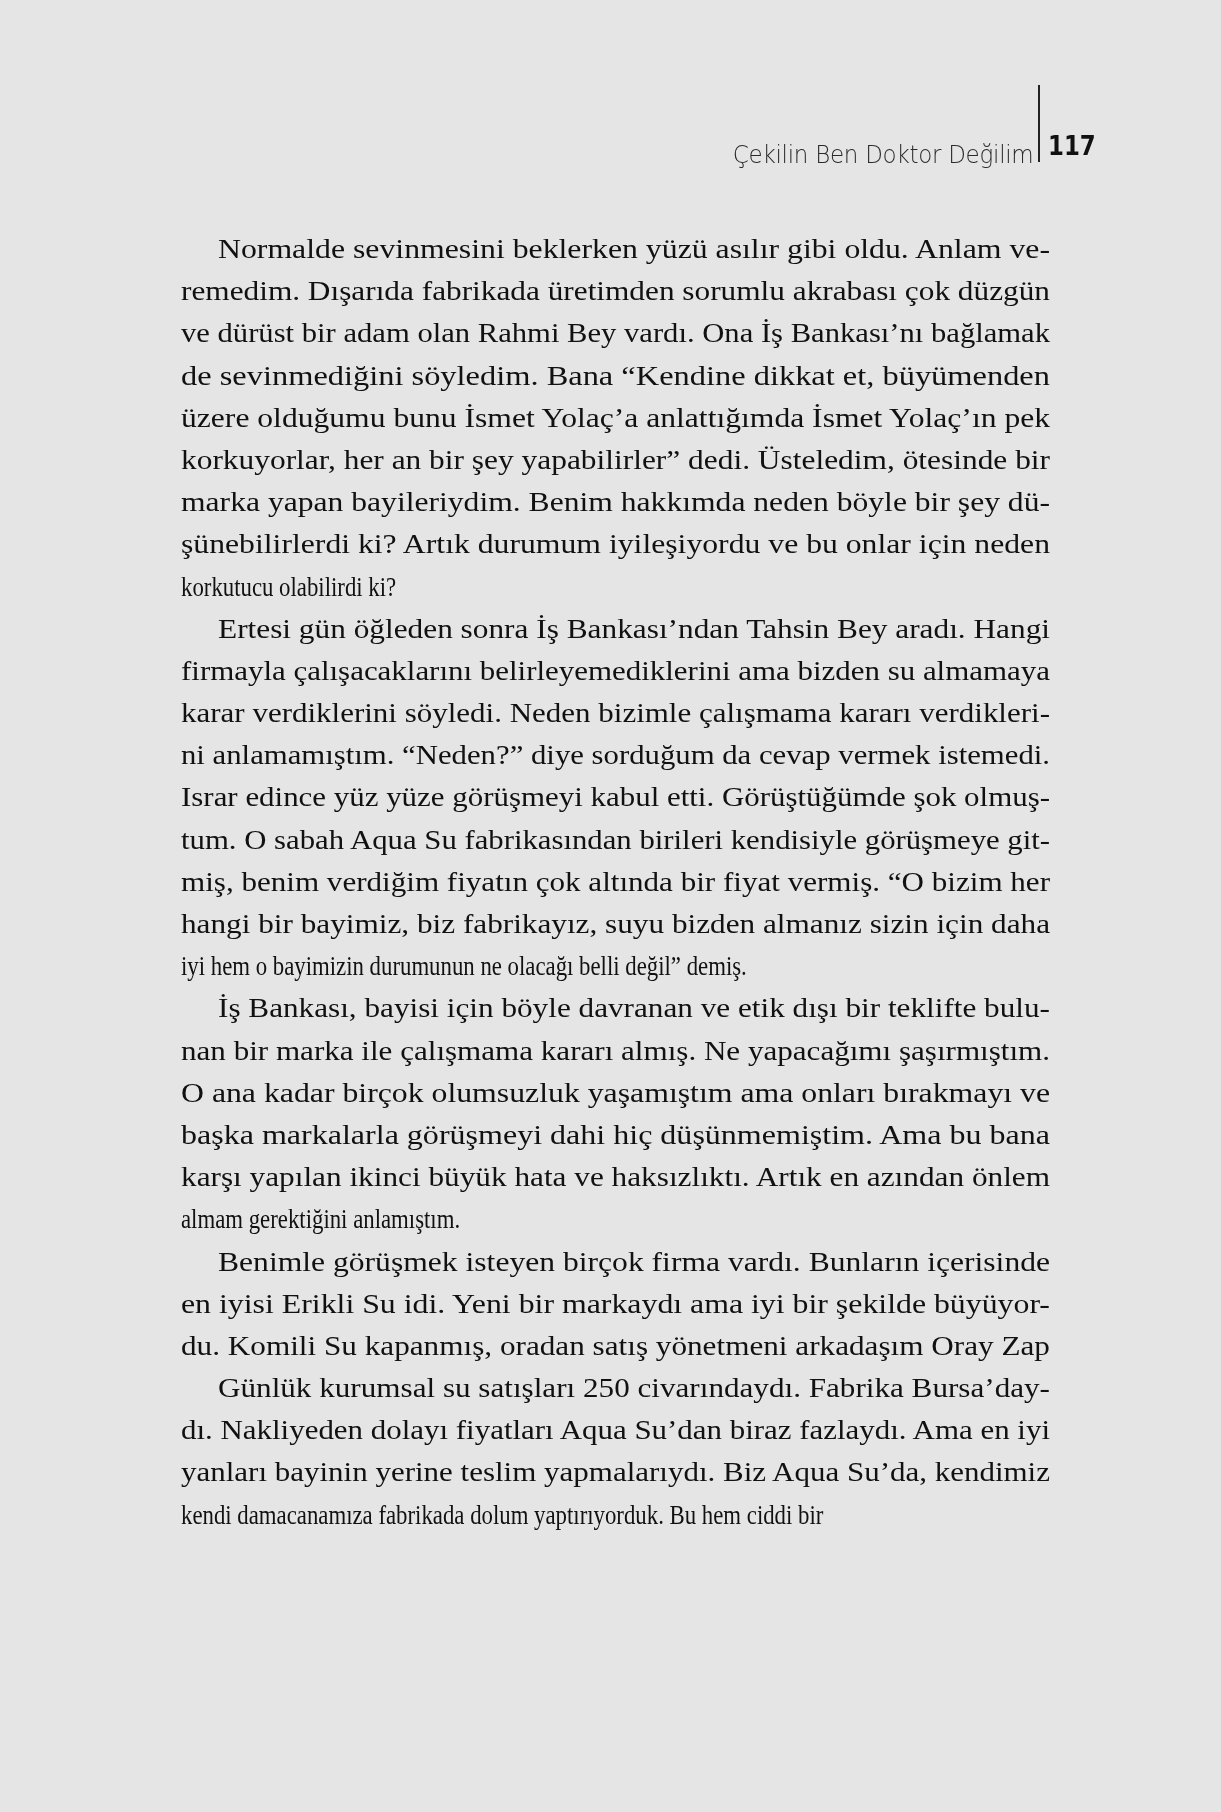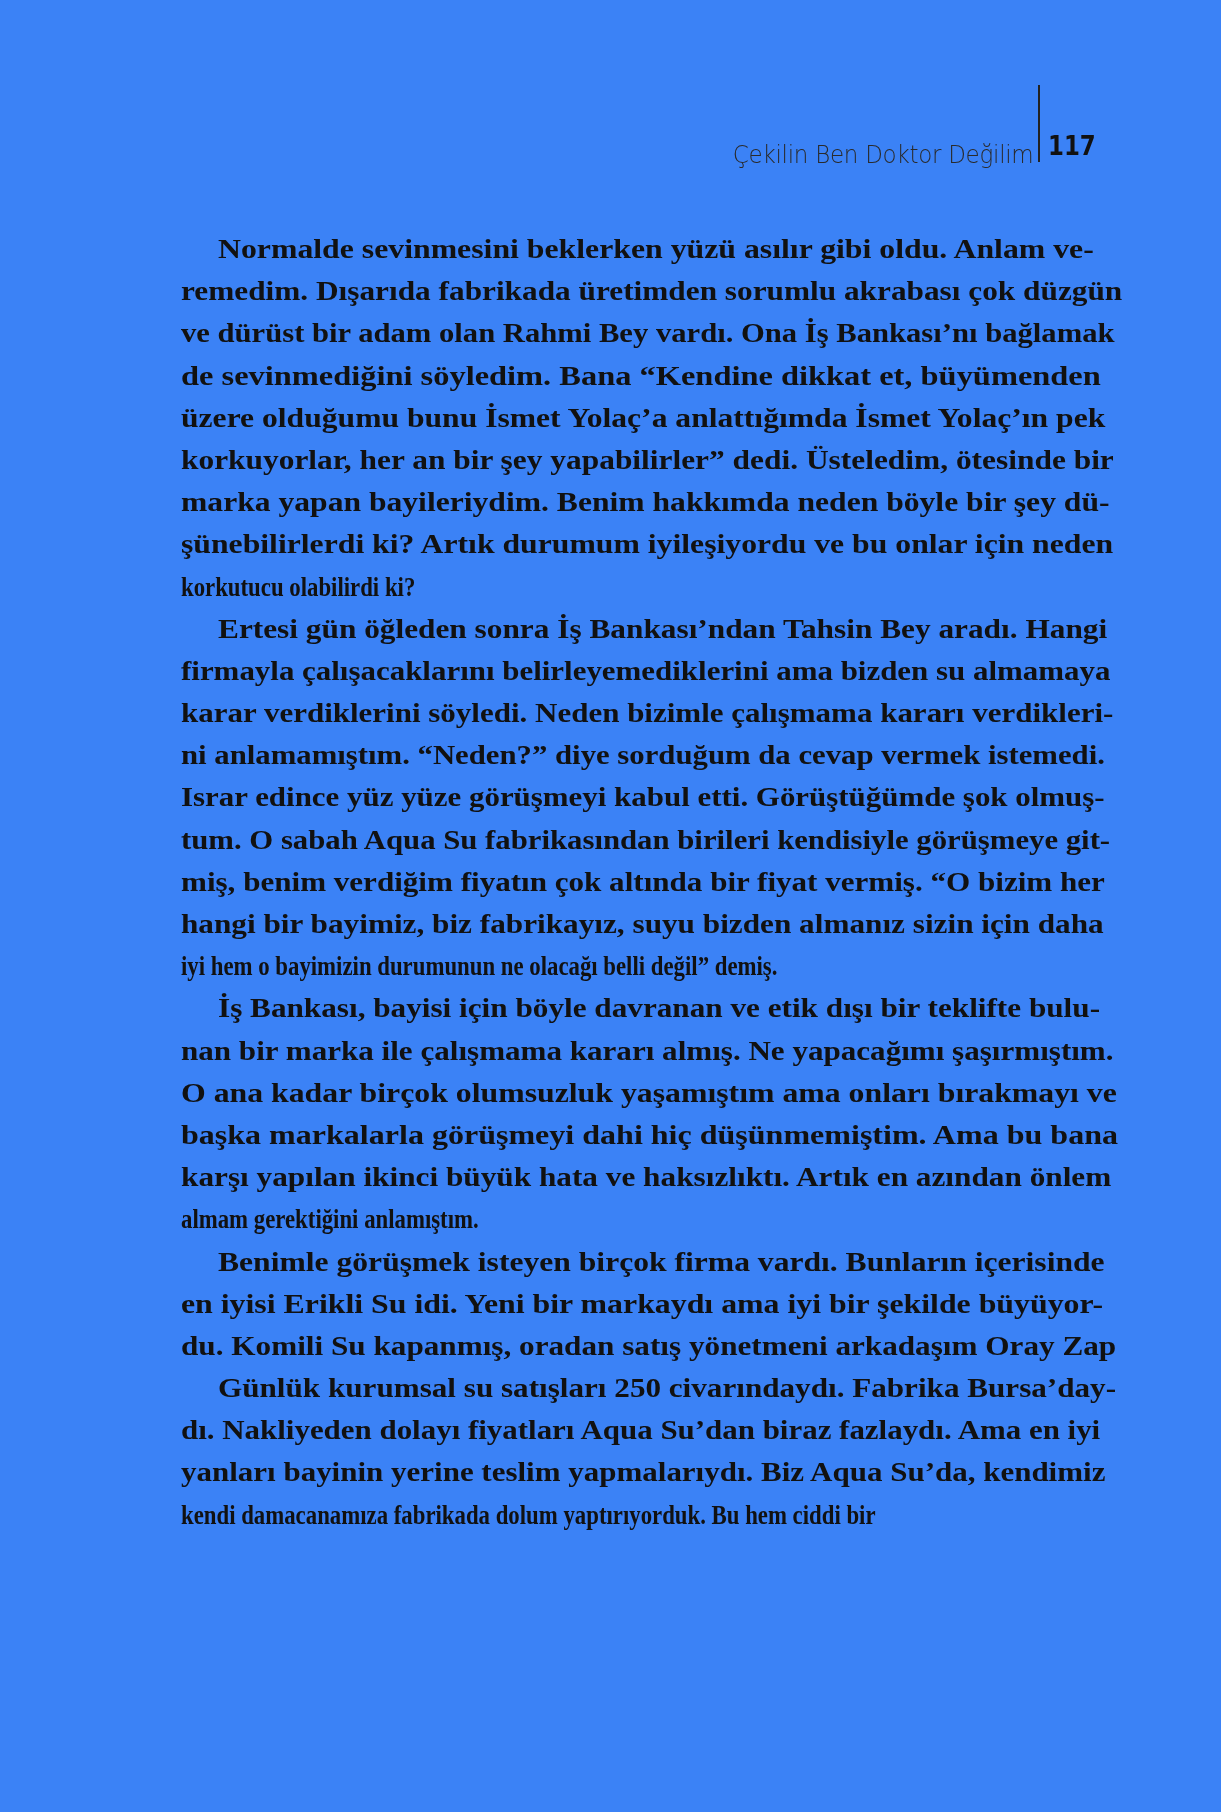--- a/index.html
+++ b/index.html
@@ -12,21 +12,21 @@
     height: 1812px;
     position: relative;
     overflow: hidden;
     color: #111111;
   }
   .page {
     position: absolute;
     left: 0; top: 0;
     width: 1221px;
     height: 1812px;
-    background: #3b82f6;
+    background: #e5e5e5;
   }
   .running-head {
     position: absolute;
     top: 130px;
     right: 180px;
     height: 40px;
     display: flex;
     align-items: flex-end;
   }
   .running-title {
@@ -69,21 +69,20 @@
     font-family: "Liberation Serif", serif;
     font-size: 26.5px;
     line-height: 42.2px;
     color: #111111;
   }
   .line {
     display: block;
     white-space: nowrap;
     height: 42.2px;
     overflow: visible;
-    font-weight: bold;
   }
   .line span {
     display: inline-block;
     transform-origin: left center;
   }
   .line.indent {
     padding-left: 37px;
   }
 </style>
 </head>

